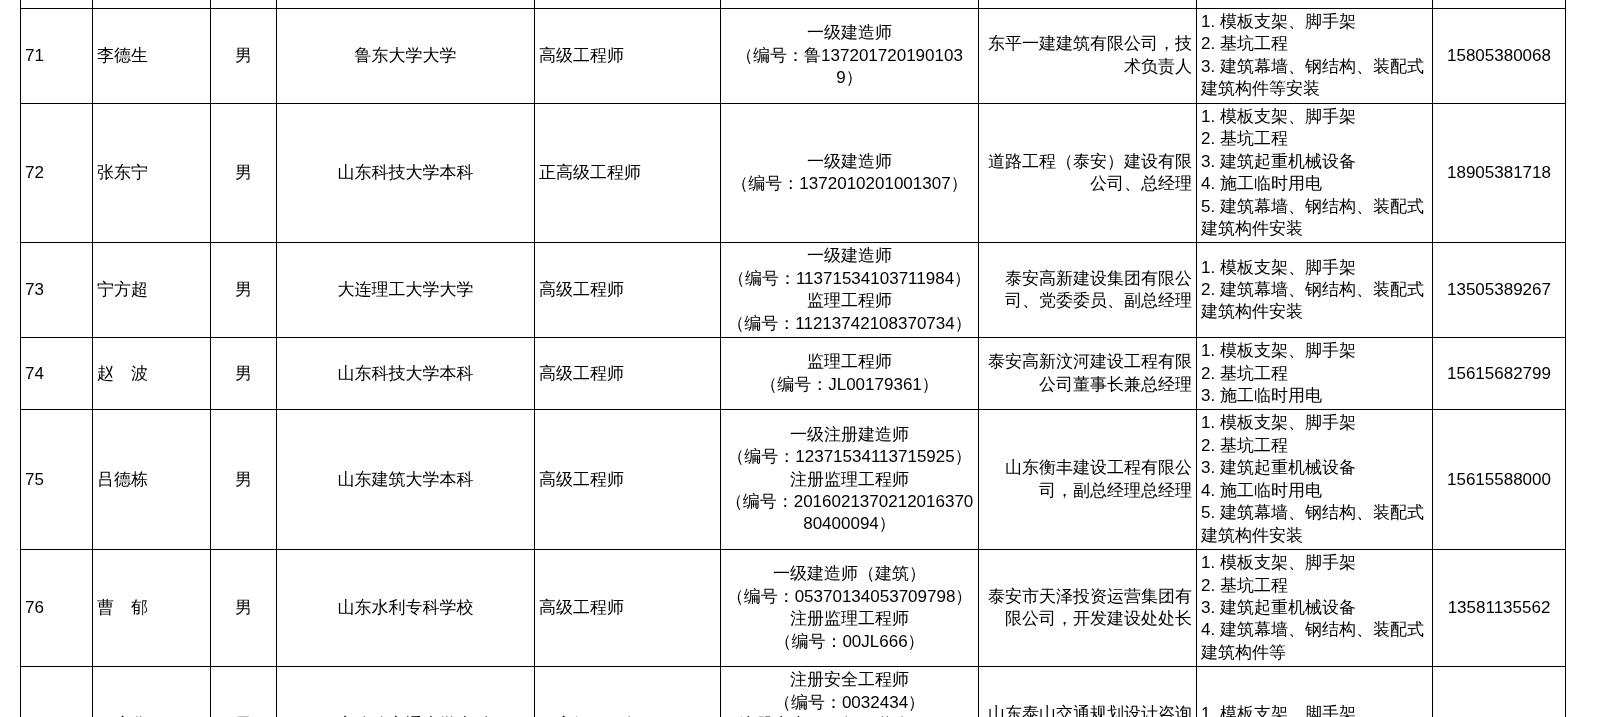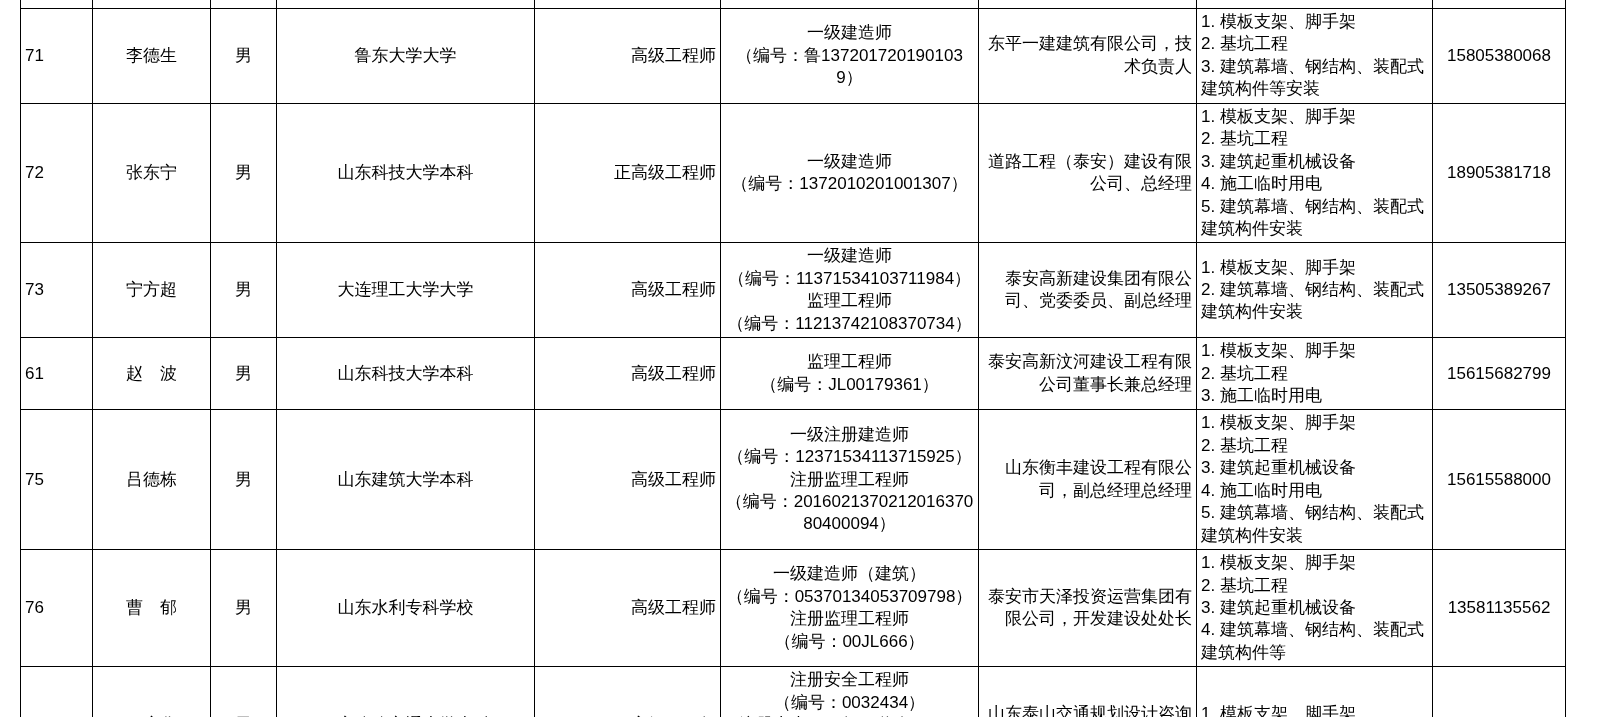--- a/index.html
+++ b/index.html
@@ -56,23 +56,23 @@
     line-height: 1.34;
   }
   .work-cell {
     text-align: right;
     font-size: 17px;
     line-height: 1.34;
   }
   .edu-cell { text-align: center; margin-top: 11px; }
   .phone-cell { text-align: center; font-size: 17px; }
   .no-cell { font-size: 17px; }
-  .name-cell { text-align: center; letter-spacing: 0px; }
+  .name-cell { letter-spacing: 0px; }
   .sex-cell { text-align: center; }
-  .title-cell { text-align: right; }
+  .title-cell { text-align: left; }
   .multi { white-space: pre-line; }
   
   .top-clip td {
     height: 4px;
     padding: 0;
     border-top: none;
   }
 </style>
 </head>
 <body>
@@ -145,21 +145,21 @@
 （编号：11371534103711984）
 监理工程师
 （编号：11213742108370734）</td>
         <td class="work-cell">泰安高新建设集团有限公司、党委委员、副总经理</td>
         <td class="scope-cell multi">1. 模板支架、脚手架
 2. 建筑幕墙、钢结构、装配式建筑构件安装</td>
         <td class="phone-cell">13505389267</td>
       </tr>
 
       <tr>
-        <td class="no-cell">61</td>
+        <td class="no-cell">74</td>
         <td class="name-cell">赵　波</td>
         <td class="sex-cell">男</td>
         <td class="edu-cell">山东科技大学本科</td>
         <td class="title-cell">高级工程师</td>
         <td class="cert-cell multi">监理工程师
 （编号：JL00179361）</td>
         <td class="work-cell">泰安高新汶河建设工程有限公司董事长兼总经理</td>
         <td class="scope-cell multi">1. 模板支架、脚手架
 2. 基坑工程
 3. 施工临时用电</td>

